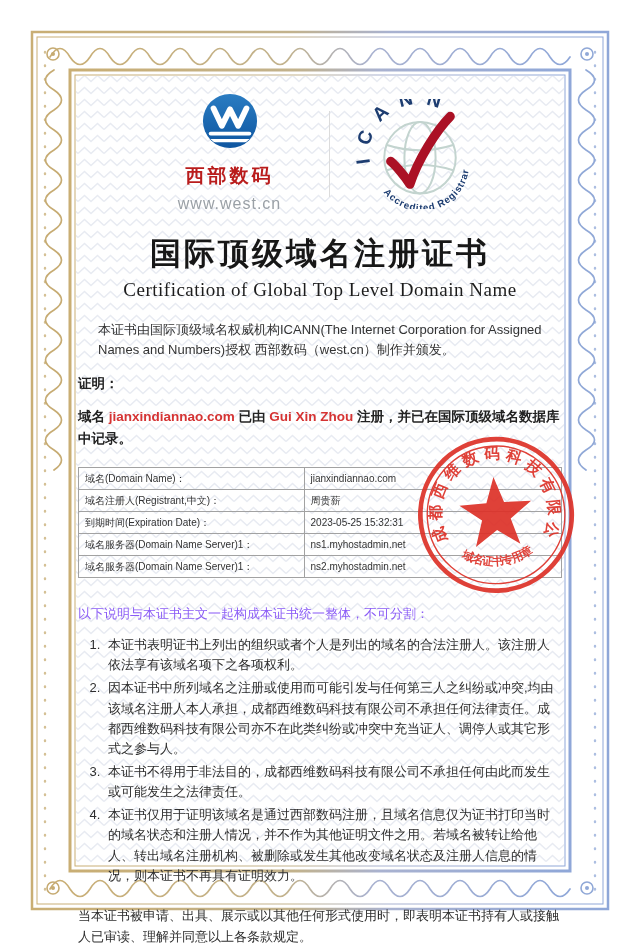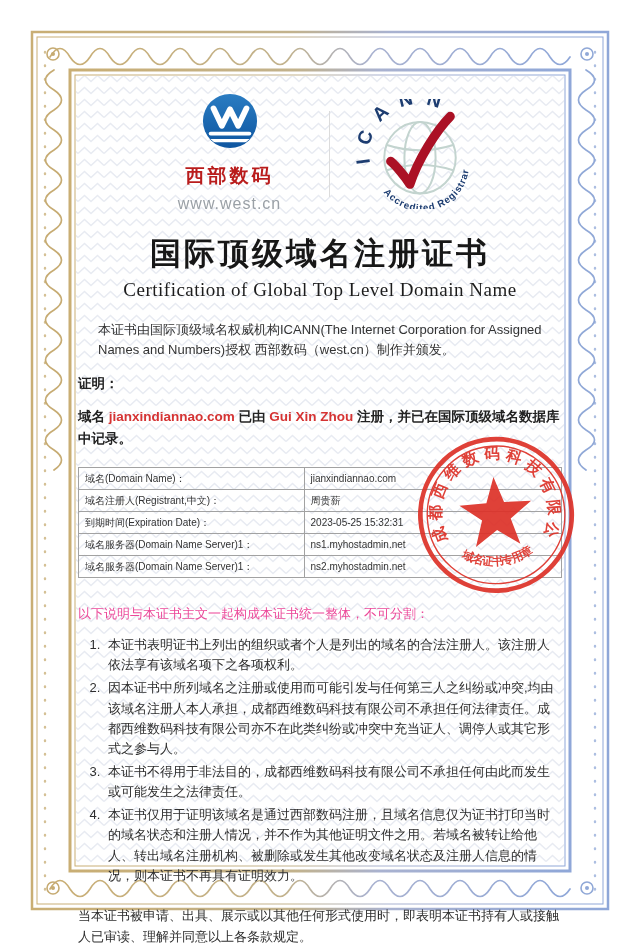--- a/index.html
+++ b/index.html
@@ -38,21 +38,21 @@
   }
   table.domain-table td{
     border:1px solid #a2a2a2;height:19px;padding:1px 6px;vertical-align:middle;
     overflow:hidden;white-space:nowrap;
   }
   td.lbl{width:44%;}
   .seal{
     position:absolute;left:332px;top:350px;width:172px;height:172px;
     transform:rotate(-4deg);opacity:0.92;pointer-events:none;
   }
-  .notice-intro{margin-top:26px;font-size:13px;color:#ec4899;}
+  .notice-intro{margin-top:26px;font-size:13px;color:#8b5cf6;}
   ol.terms{margin:12px 0 0 0;padding-left:26px;}
   ol.terms li{margin-bottom:3px;font-size:13px;line-height:1.55;color:#2e2e2e;padding-left:4px;}
   .agreement{margin-top:20px;font-size:13px;line-height:1.6;color:#2e2e2e;}
 </style>
 </head>
 <body>
 
 <div class="page">
 
   <svg class="frame-svg" viewBox="0 0 640 950">

